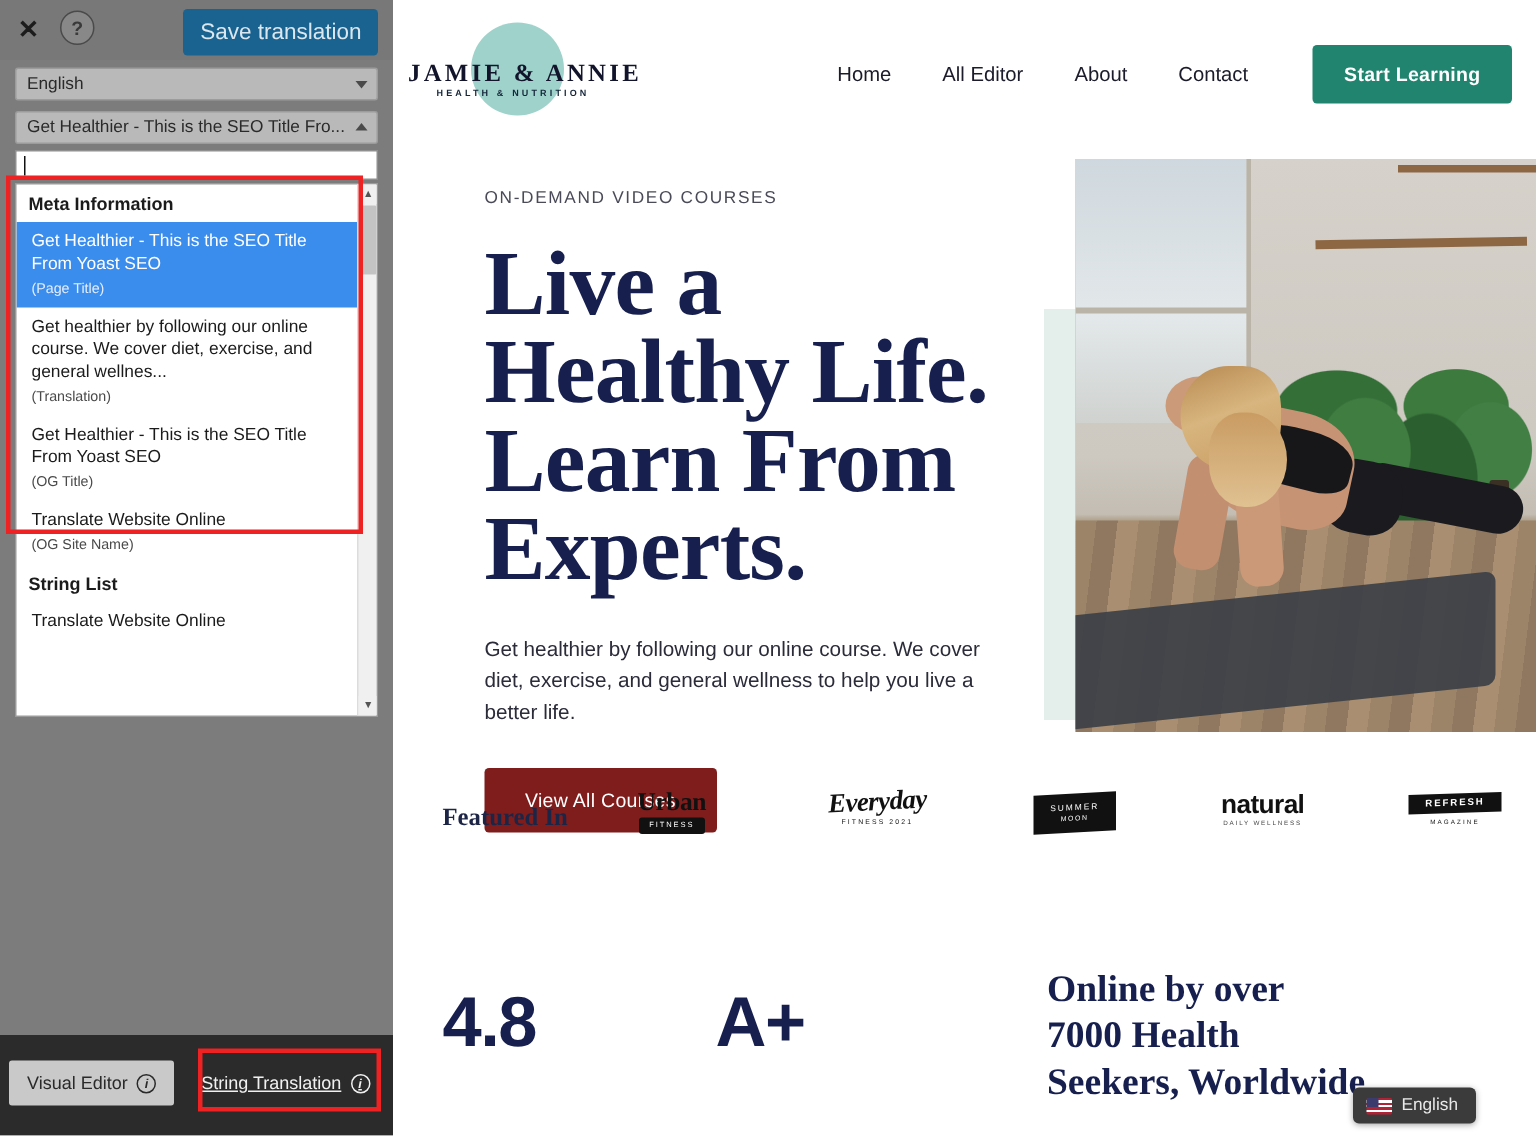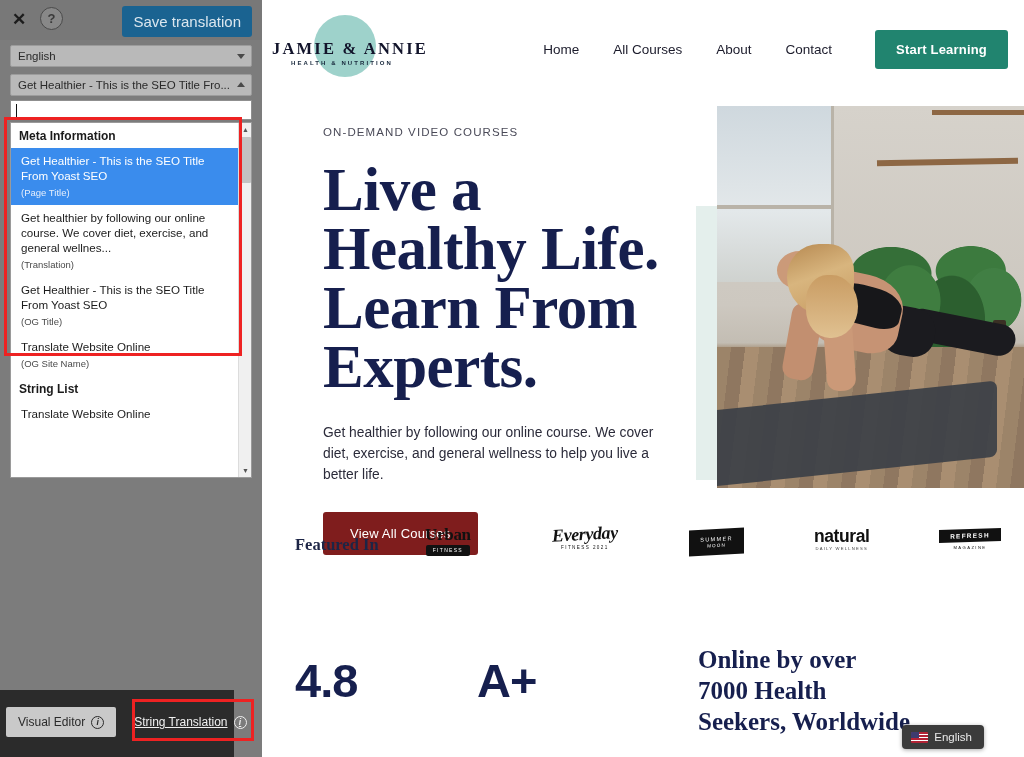--- a/index.html
+++ b/index.html
@@ -310,21 +310,21 @@
   }
   .dd-item.selected .meta { color: #e4eefc; }
 
   .redbox-meta {
     position: absolute; left: 4px; top: 117px;
     width: 238px; height: 239px;
     border: 3px solid #ee2222; pointer-events: none; z-index: 12;
   }
 
   .panel-footer {
-    position: absolute; left: 0; bottom: 0; width: 234px; height: 67px;
+    position: absolute; left: 0; bottom: 0; width: 262px; height: 67px;
     background: #2b2b2b;
   }
   .footer-row {
     position: absolute; left: 0; top: 17px; width: 262px;
     display: flex; align-items: center; gap: 8px; padding-left: 6px;
   }
   .tab-visual {
     background: #c9c9c9; color: #2a2a2a;
     font-size: 12px; padding: 8px 12px; border-radius: 2px;
     display: flex; align-items: center; gap: 6px; cursor: pointer;
@@ -445,21 +445,21 @@
 
     <div class="site-header">
       <div class="logo-wrap">
         <div class="logo-circle"></div>
         <div class="logo-name">JAMIE &amp; ANNIE</div>
         <div class="logo-sub">HEALTH &amp; NUTRITION</div>
       </div>
 
       <div class="nav">
         <a href="#">Home</a>
-        <a href="#">All Courses</a>
+        <a href="#">All Editor</a>
         <a href="#">About</a>
         <a href="#">Contact</a>
         <button class="btn-start">Start Learning</button>
       </div>
     </div>
 
     <div class="hero">
       <div class="hero-left">
         <div class="eyebrow">ON-DEMAND VIDEO COURSES</div>
         <h1 class="hero-h1">

